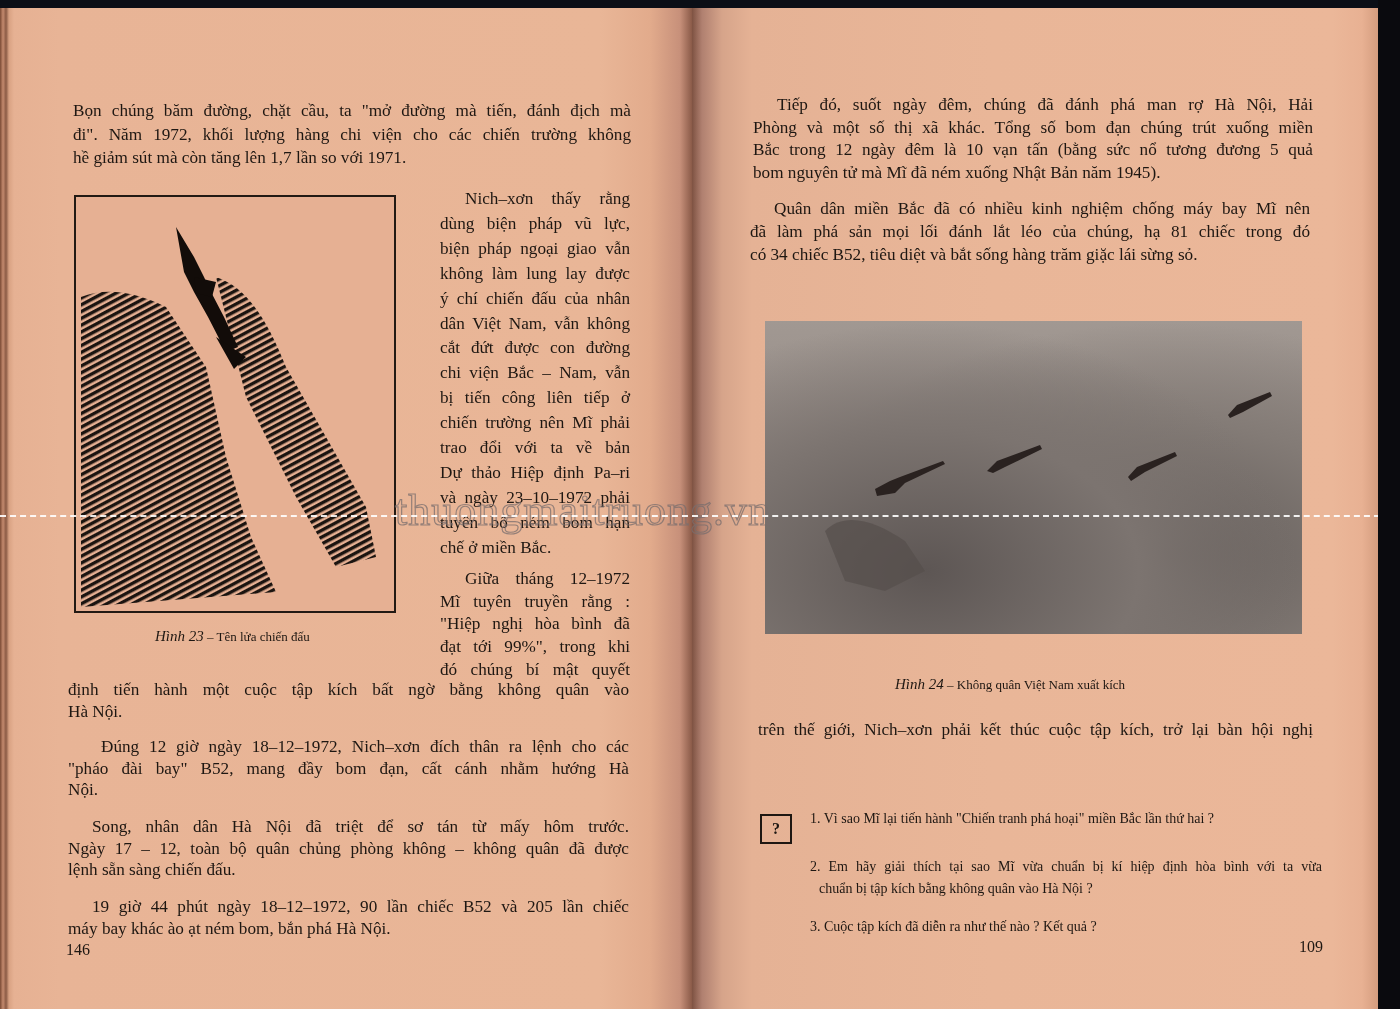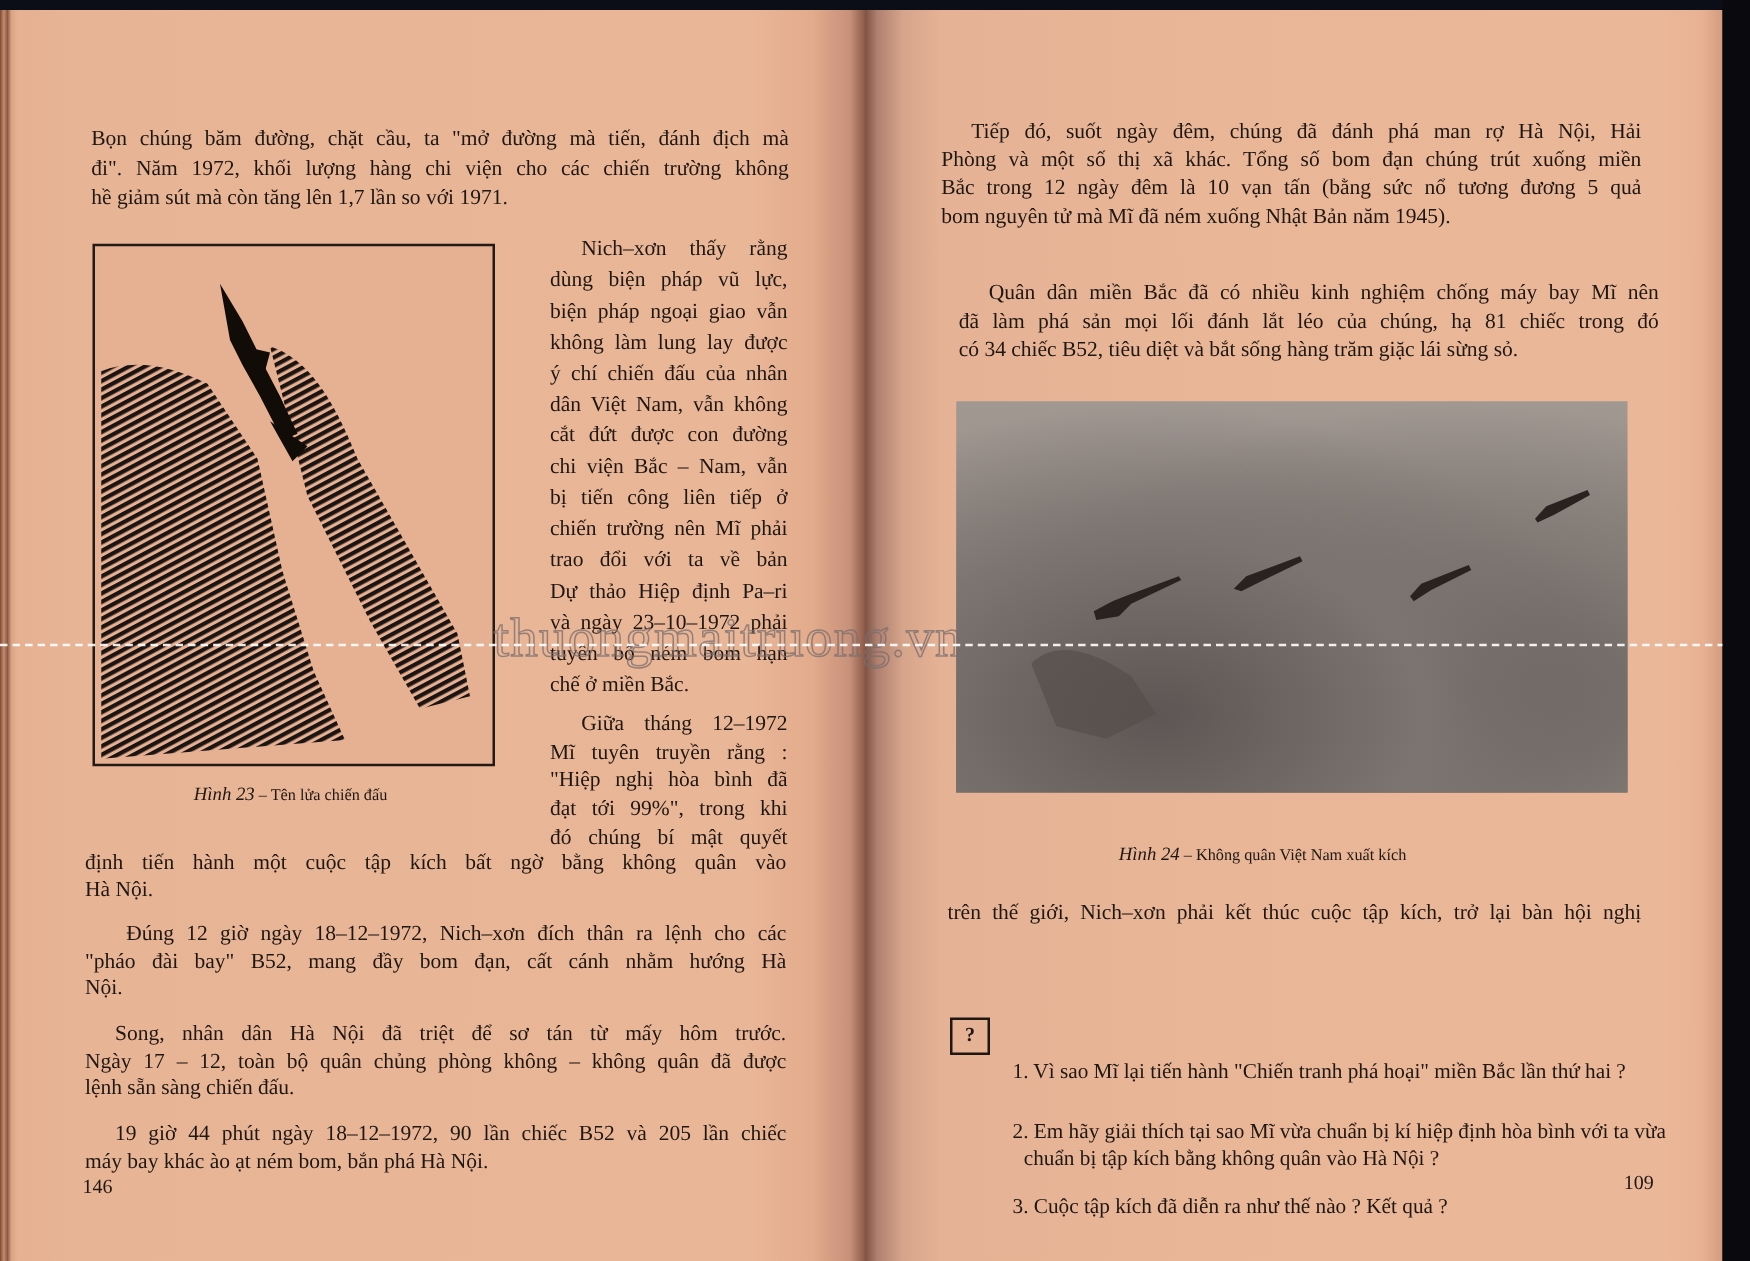--- a/index.html
+++ b/index.html
@@ -40,21 +40,21 @@
                 linear-gradient(#a19892, #948b86 45%, #7d7572 75%, #6a6360);
     overflow:hidden;
   }
   .caption { position:absolute; font-size:13px; }
   .caption i { font-size:15px; }
   .qbox {
     position:absolute; left:760px; top:806px; width:28px; height:26px;
     border:2px solid #1e1712; font-weight:bold; font-size:16px;
     display:flex; align-items:center; justify-content:center;
   }
-  .q { position:absolute; font-size:17px; line-height:22px;margin-top:38px; }
+  .q { position:absolute; font-size:14px; line-height:22px; }
   .pnum { position:absolute; font-size:16px; }
   .watermark {
     position:absolute; left:395px; top:477px; font-size:44px; letter-spacing:1px;
     color:transparent; -webkit-text-stroke:1.2px rgba(120,110,110,0.75);
     font-family:"Liberation Serif", serif; white-space:nowrap; pointer-events:none;
   }
   .dashline {
     position:absolute; left:0; top:507px; width:1400px; height:0;
     border-top:2px dashed rgba(255,255,255,0.9); pointer-events:none;
   }
@@ -147,21 +147,21 @@
 
   <div class="page right">
 
     <div class="p" style="left:61px; top:86px; width:560px; line-height:22.5px;">
       <span class="line" style="padding-left:24px;">Tiếp đó, suốt ngày đêm, chúng đã đánh phá man rợ Hà Nội, Hải</span>
       <span class="line">Phòng và một số thị xã khác. Tổng số bom đạn chúng trút xuống miền</span>
       <span class="line">Bắc trong 12 ngày đêm là 10 vạn tấn (bằng sức nổ tương đương 5 quả</span>
       <span class="line last">bom nguyên tử mà Mĩ đã ném xuống Nhật Bản năm 1945).</span>
     </div>
 
-    <div class="p" style="left:75px; top:189px; width:560px; line-height:23px;margin-top:25px;">
+    <div class="p" style="left:58px; top:189px; width:560px; line-height:23px;">
       <span class="line" style="padding-left:24px;">Quân dân miền Bắc đã có nhiều kinh nghiệm chống máy bay Mĩ nên</span>
       <span class="line">đã làm phá sản mọi lối đánh lắt léo của chúng, hạ 81 chiếc trong đó</span>
       <span class="line last">có 34 chiếc B52, tiêu diệt và bắt sống hàng trăm giặc lái sừng sỏ.</span>
     </div>
 
     <div class="caption" style="left:203px; top:668px;">
       <i>Hình 24</i><span> – </span><span>Không quân Việt Nam xuất kích</span>
     </div>
 
     <div class="p" style="left:66px; top:710px; width:555px; line-height:23.5px;">

